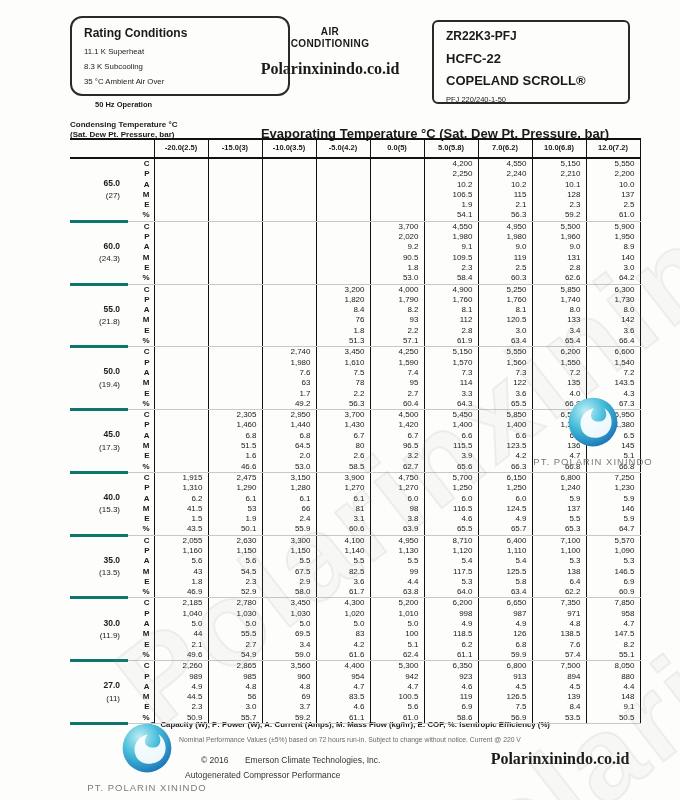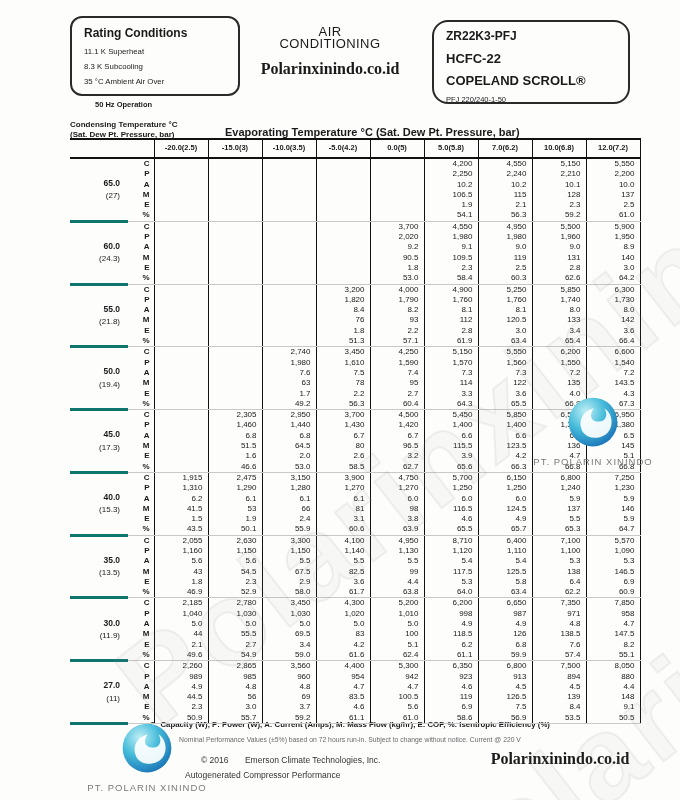--- a/index.html
+++ b/index.html
@@ -1,31 +1,31 @@
 <!DOCTYPE html>
 <html><head>
 <meta charset="utf-8">
 <style>
   html,body{margin:0;padding:0;}
   body{width:680px;height:800px;background:#e9e9e9;font-family:"Liberation Sans",sans-serif;}
   .page{position:relative;width:680px;height:800px;background:#fdfdfc;overflow:hidden;color:#1a1a1a;}
   
-  .rating-box{position:absolute;left:70px;top:16px;width:170px;height:80px;border:2px solid #2a2a2a;border-radius:12px;padding:8px 12px;box-sizing:border-box;}
+  .rating-box{position:absolute;left:70px;top:16px;width:220px;height:80px;border:2px solid #2a2a2a;border-radius:12px;padding:8px 12px;box-sizing:border-box;}
   .rating-box .title{font-weight:bold;font-size:12px;margin-bottom:7px;}
   .rating-box .line{font-size:7.8px;margin-bottom:6px;color:#222;}
   .hz{position:absolute;left:95px;top:100px;font-size:7.5px;font-weight:bold;}
-  .ac{position:absolute;left:255px;top:26px;width:150px;text-align:center;font-size:13px;font-weight:normal;letter-spacing:.4px;line-height:12px;}
+  .ac{position:absolute;left:255px;top:26px;width:150px;text-align:center;font-size:10px;font-weight:bold;letter-spacing:.4px;line-height:12px;}
   .site-top{position:absolute;left:215px;top:60px;width:230px;text-align:center;font-family:"Liberation Serif",serif;font-weight:bold;font-size:16px;}
-  .model-box{position:absolute;left:432px;top:20px;width:198px;height:84px;border:2px solid #2a2a2a;border-radius:16px;padding:7px 12px;box-sizing:border-box;}
+  .model-box{position:absolute;left:432px;top:20px;width:198px;height:84px;border:2px solid #2a2a2a;border-radius:6px;padding:7px 12px;box-sizing:border-box;}
   .model-box .model{font-weight:bold;font-size:12px;margin-bottom:8px;}
   .model-box .ref,.model-box .brand{font-weight:bold;font-size:13px;margin-bottom:7px;}
   .model-box .elec{font-size:7.5px;}
   
   .cond-label{position:absolute;left:70px;top:120px;font-size:8px;font-weight:bold;line-height:9.5px;}
-  .evap-label{position:absolute;left:225px;top:126px;width:420px;text-align:left;font-size:11px;font-weight:bold;}
+  .evap-label{position:absolute;left:225px;top:126px;width:420px;text-align:center;font-size:13px;font-weight:bold;}
   
   .perf-table{position:absolute;left:70px;top:138px;border-collapse:collapse;table-layout:fixed;z-index:2;}
   .perf-table th,.perf-table td{padding:0;margin:0;font-size:8px;line-height:10.3px;white-space:nowrap;}
   .perf-table th.col-h{border:1.5px solid #111;border-top:2.5px solid #111;border-bottom:2px solid #111;font-size:7.5px;height:17px;}
   .perf-table th.corner{border-top:2.5px solid #111;border-bottom:2px solid #111;}
   td.temp-cell{vertical-align:middle;text-align:right;padding-right:8px;border-bottom:3px solid #0f766e;}
   td.temp-cell .t{font-weight:bold;font-size:8.5px;}
   td.temp-cell .p{font-size:8px;margin-top:3px;}
   td.letter{font-weight:bold;text-align:right;padding-right:4px;border-right:1.5px solid #111;}
   td.val{text-align:right;padding-right:5px;border-right:1.5px solid #111;}

